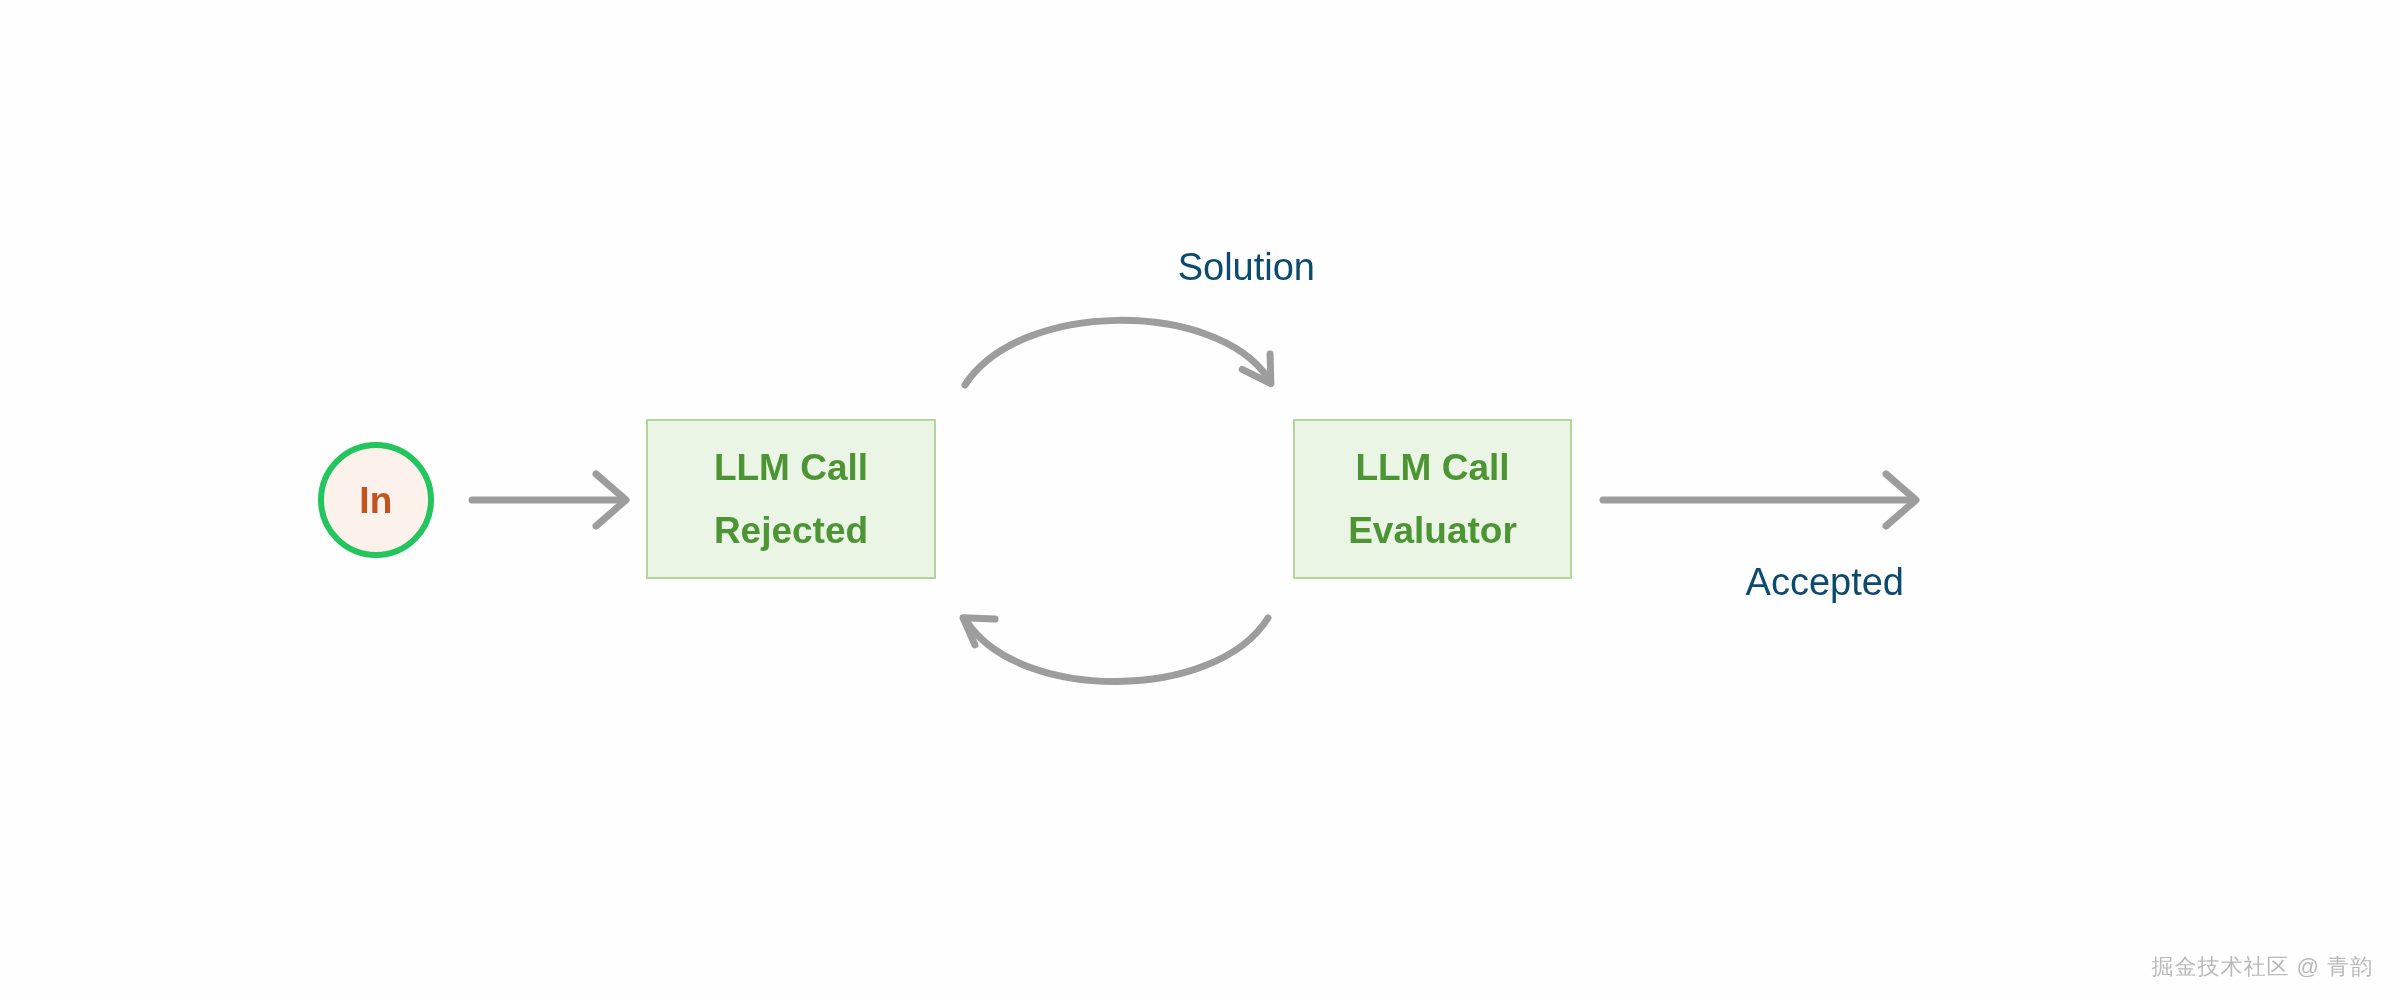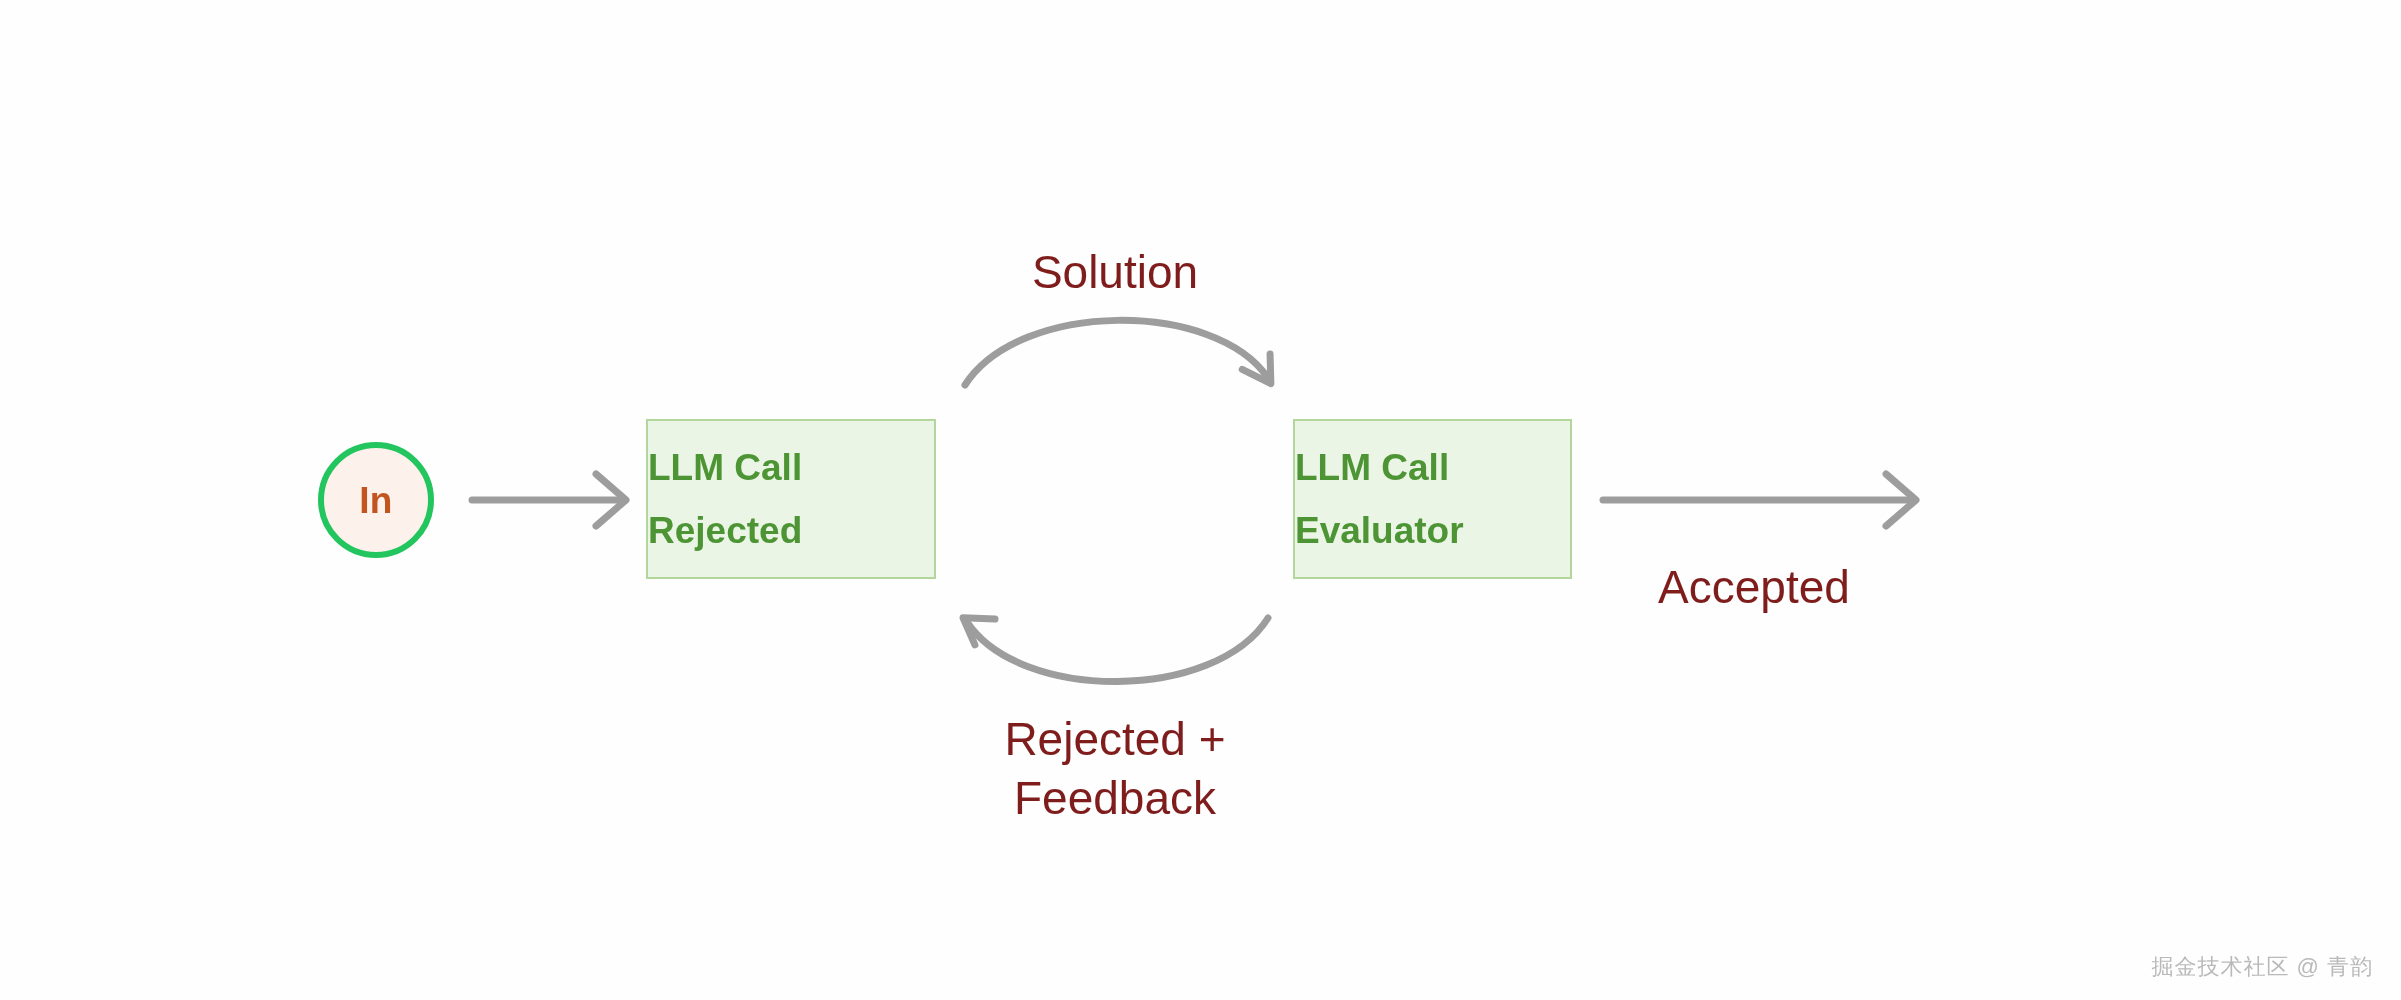--- a/index.html
+++ b/index.html
@@ -57,21 +57,21 @@
     width: 145px;
     height: 108px;
     border-radius: 56px;
   }
 
   
   .process-box {
     position: absolute;
     display: flex;
     flex-direction: column;
-    align-items: flex-start;
+    align-items: center;
     justify-content: center;
     background: #ebf5e5;
     border: 2px solid #b3d69c;
     box-sizing: border-box;
     gap: 15px;
   }
   .process-line {
     color: #4d9434;
     font-weight: bold;
     font-size: 37px;
@@ -88,24 +88,24 @@
   #node-evaluator {
     left: 1293px;
     top: 419px;
     width: 279px;
     height: 160px;
   }
 
   
   .edge-label {
     position: absolute;
-    color: #7f1d1d;
-    font-size: 46px;
+    color: #0c4a6e;
+    font-size: 38px;
     line-height: 1.28;
-    text-align: center;
+    text-align: right;
     white-space: nowrap;
   }
   #label-solution {
     left: 915px;
     top: 243px;
     width: 400px;
   }
   #label-rejected {
     left: 915px;
     top: 710px;
@@ -169,24 +169,20 @@
   <div class="process-box" id="node-evaluator">
     <span class="process-line">LLM Call</span>
     <span class="process-line">Evaluator</span>
   </div>
 
 
   <div class="edge-label" id="label-solution">
     <span>Solution</span>
   </div>
 
-  <div class="edge-label" id="label-rejected">
-    <div>Rejected +</div>
-    <div>Feedback</div>
-  </div>
 
   <div class="edge-label" id="label-accepted">
     <span>Accepted</span>
   </div>
 
   <div id="watermark">掘金技术社区 @ 青韵</div>
 
 </div>
 
 </body></html>

